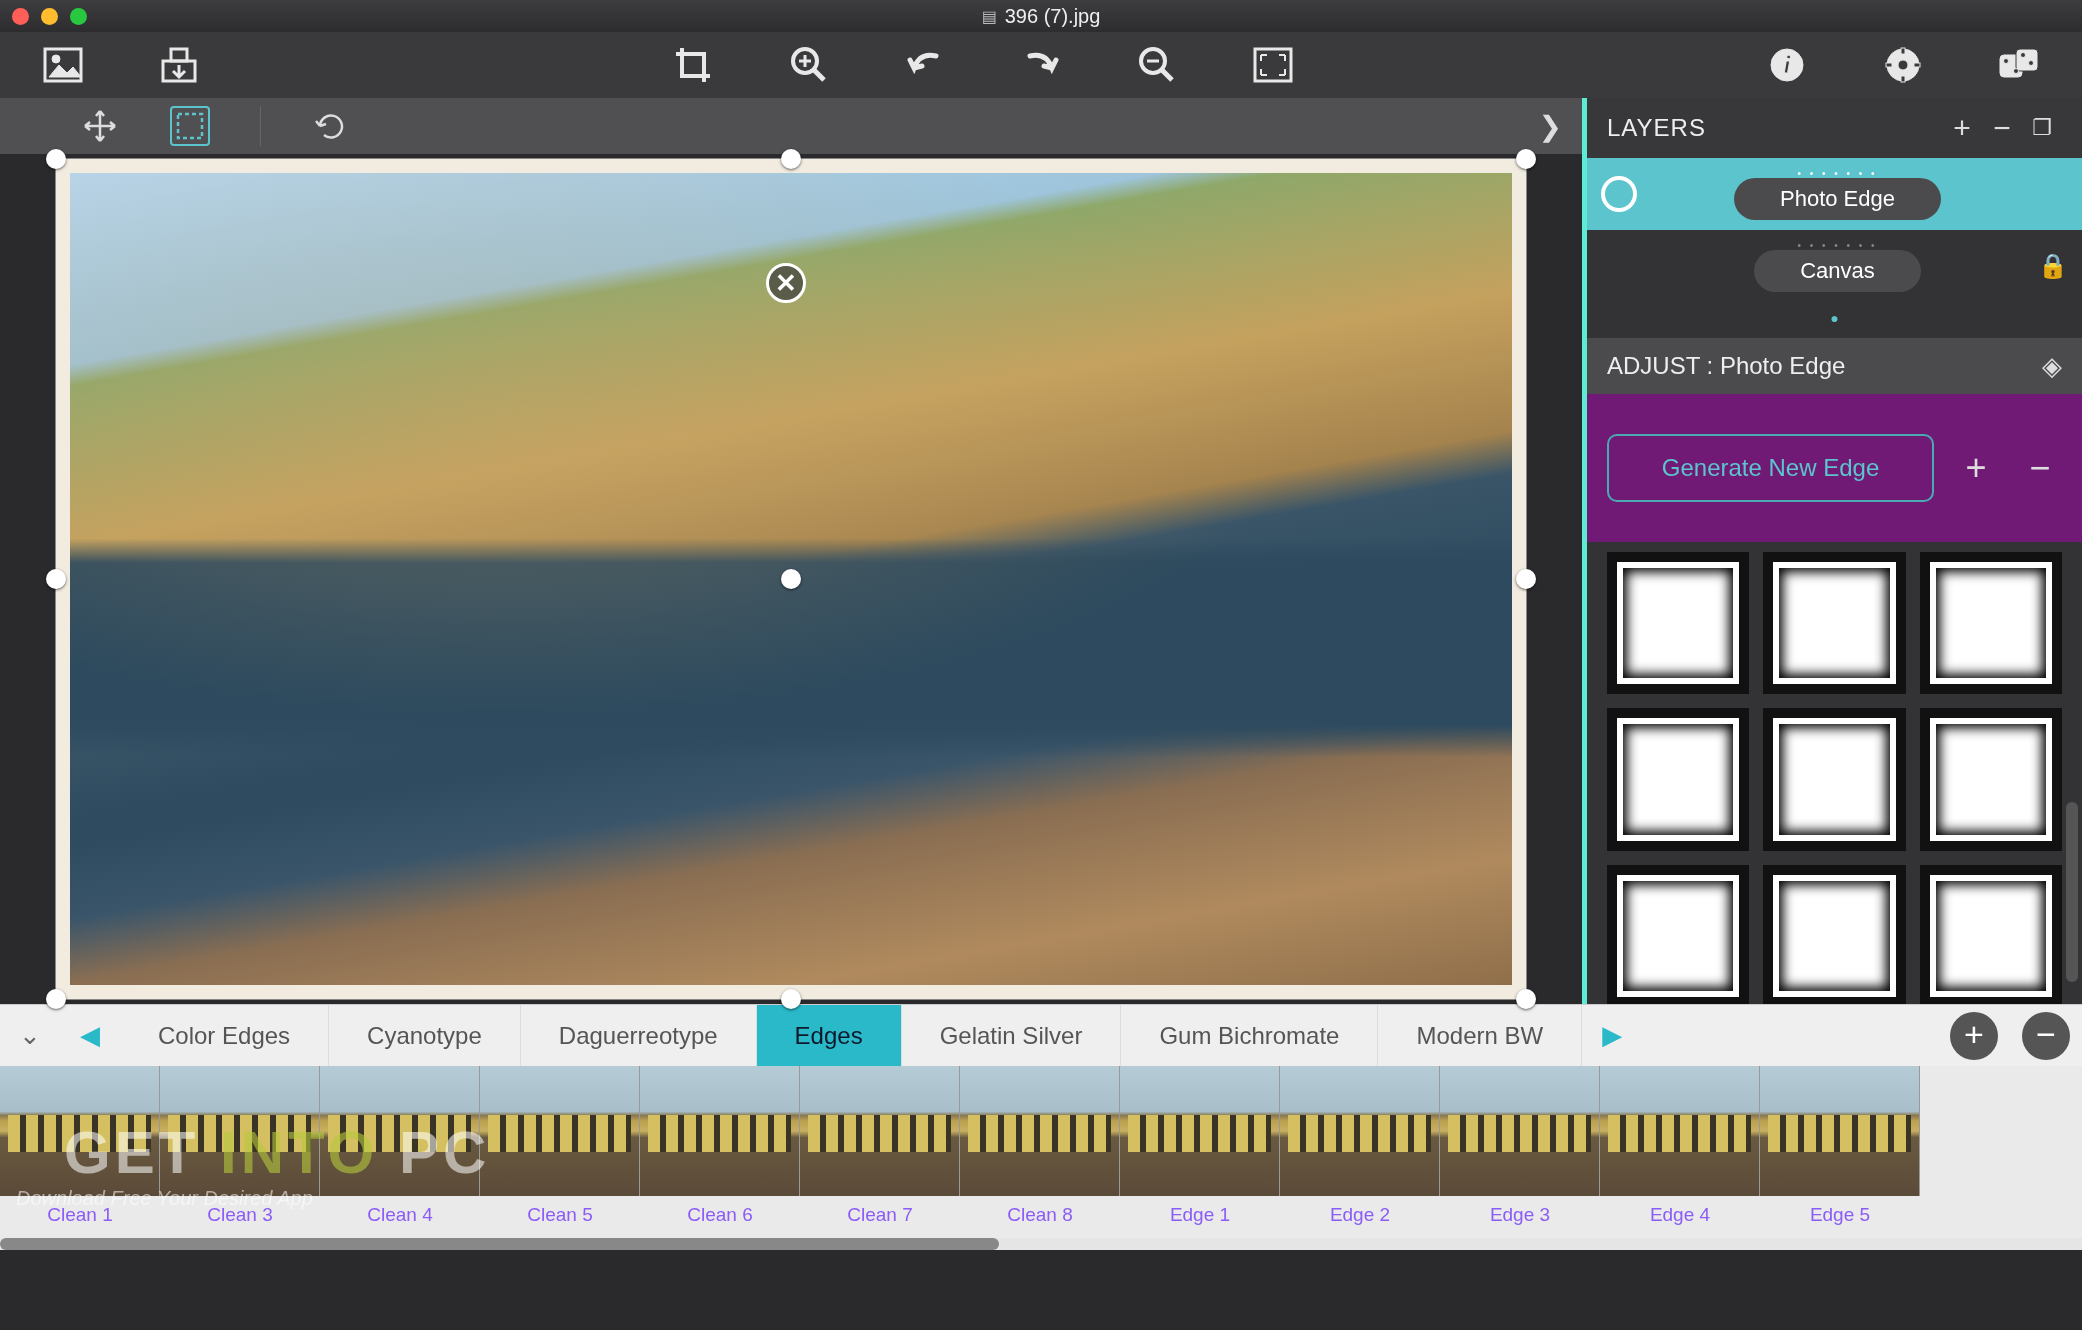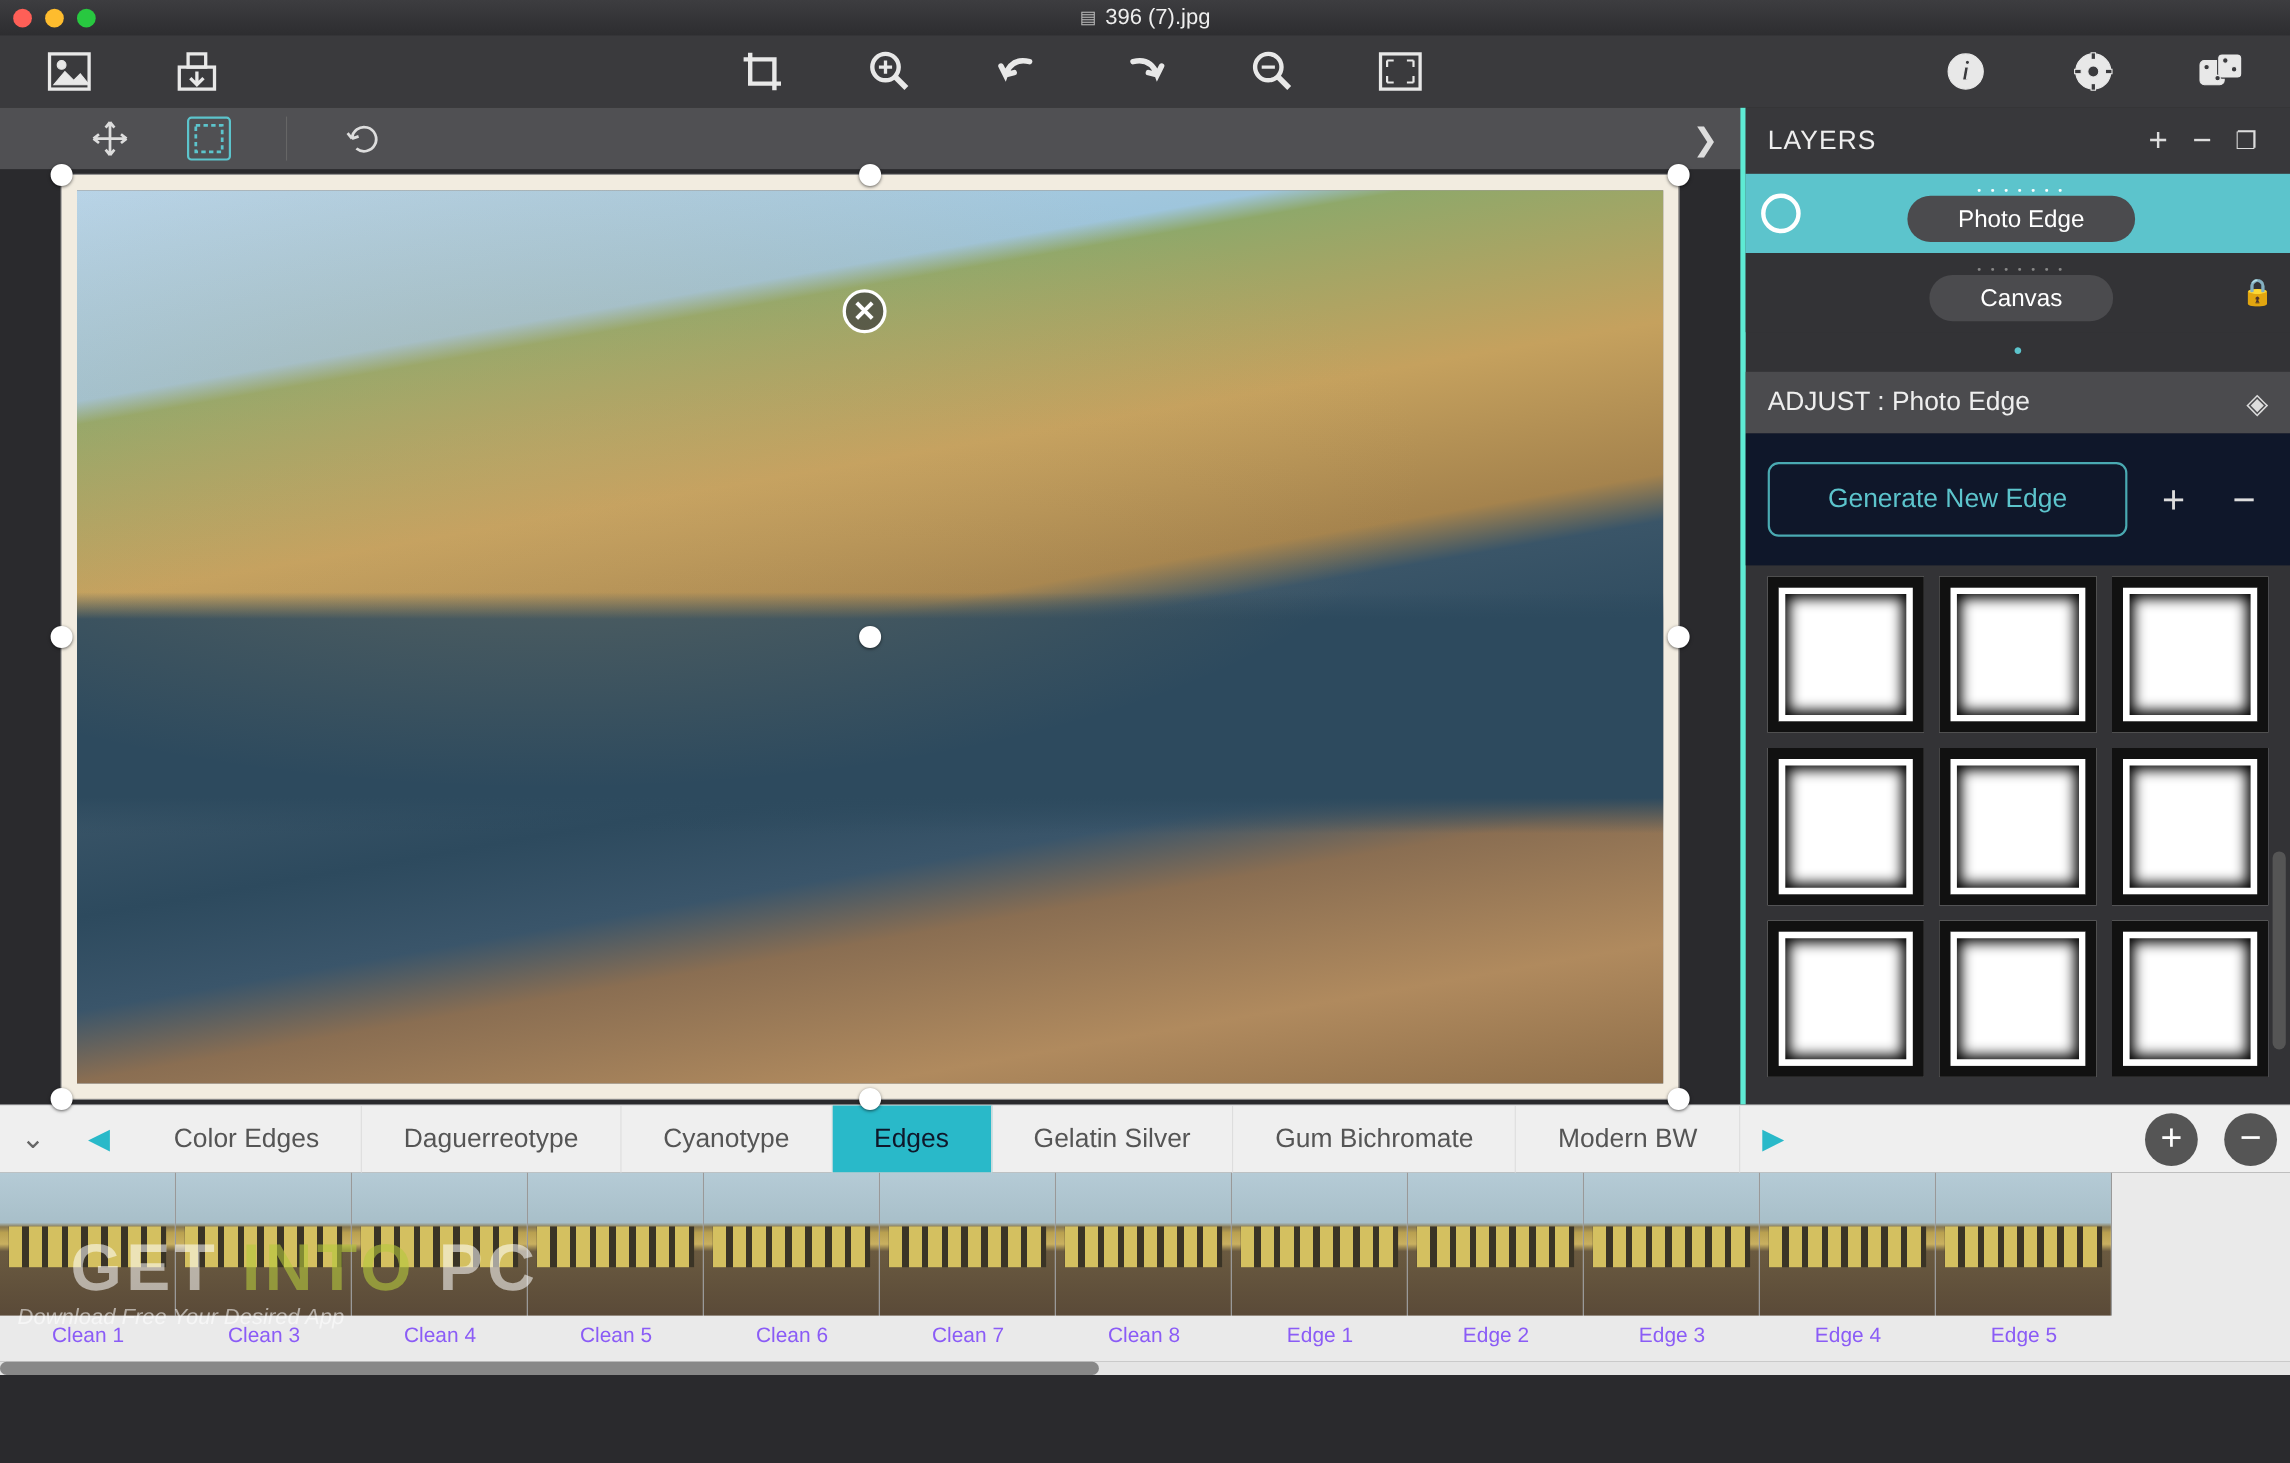--- a/index.html
+++ b/index.html
@@ -132,21 +132,21 @@
 .pager-dots { text-align:center; padding: 8px 0 12px; color:#5cc4cc; font-size: 14px;}
 
 .adjust-header {
   height: 56px; background: #4b4b4e;
   display: flex; align-items: center; padding: 0 20px;
   font-size: 24px; color: #eee;
 }
 .adjust-header .spacer{flex:1}
 .adjust-icon{font-size:26px;color:#ddd;}
 
-.adjust-body { background:#0f172a; padding: 26px 20px;}
+.adjust-body { background:#701a75; padding: 40px 20px;}
 .gen-row { display:flex; align-items:center; gap: 20px;}
 .gen-btn {
   flex: 1; border: 2px solid #4aaab2; color: #5cc4cc; background: transparent;
   padding: 18px 0; border-radius: 10px; font-size: 24px; cursor: pointer;
 }
 .gen-pm { font-size: 36px; color:#ddd; width:44px; text-align:center; cursor:pointer;}
 
 .edge-grid {
   padding: 10px 20px 0;
   display: grid; grid-template-columns: repeat(3, 1fr); gap: 14px;
@@ -413,22 +413,22 @@
       <div class="edge-scroll"></div>
     </div>
   </div>
 </div>
 
 <div class="cat-bar">
   <div class="cat-arrow">⌄</div>
   <div class="cat-arrow cyan">◀</div>
   <div id="cat-tabs" style="display:flex;height:100%">
       <div class="cat-tab">Color Edges</div>
+      <div class="cat-tab">Cyanotype</div>
       <div class="cat-tab">Daguerreotype</div>
-      <div class="cat-tab">Cyanotype</div>
       <div class="cat-tab active">Edges</div>
       <div class="cat-tab">Gelatin Silver</div>
       <div class="cat-tab">Gum Bichromate</div>
       <div class="cat-tab">Modern BW</div>
     </div>
   <div class="cat-arrow cyan">▶</div>
   <div class="cat-gap"></div>
   <div class="circ-btn">+</div>
   <div class="circ-btn">−</div>
 </div>

